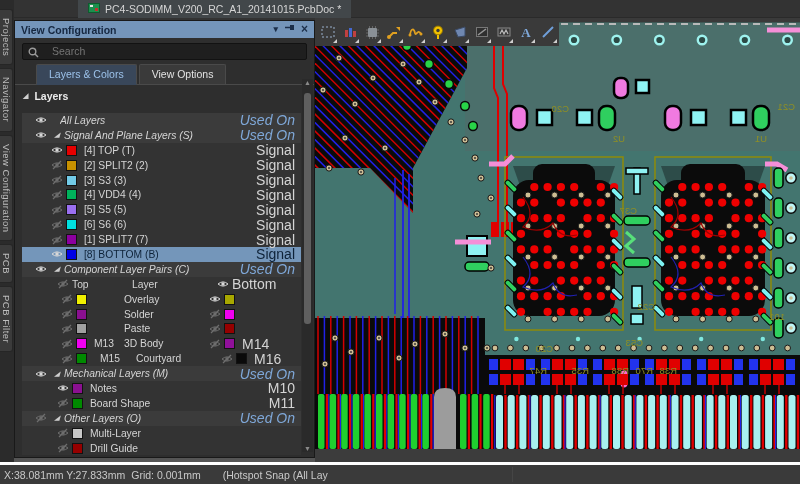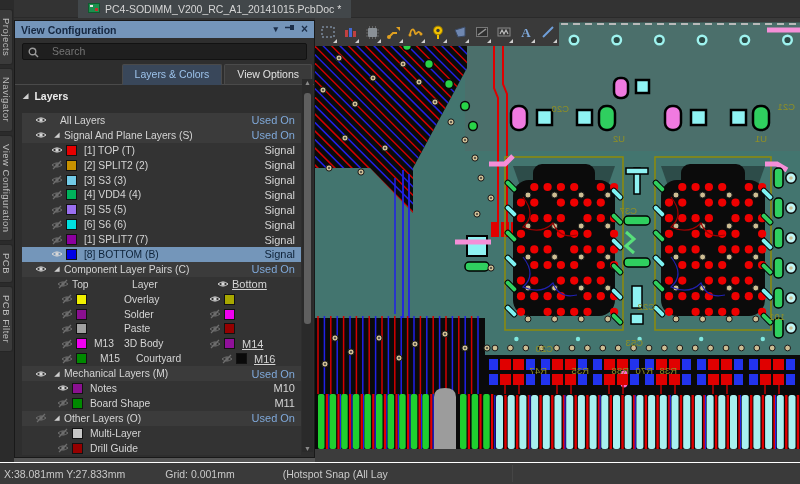--- a/index.html
+++ b/index.html
@@ -20,59 +20,59 @@
          border:1px solid #191919;}
   .panel-edge{position:absolute;left:14px;top:458px;width:301px;height:4px;background:#555;}
   .phead{height:17px;background:#7495ba;display:flex;align-items:center;padding:0 6px;
          color:#152740;font-weight:bold;font-size:10.5px;}
   .phead .sp{flex:1;}
   .phbtn{color:#1c2f4a;font-size:9px;margin-left:7px;line-height:17px;}
   .searchrow{margin:5px 7px 4px 7px;height:17px;background:#1f1f1f;border:1px solid #121212;
              border-radius:2px;display:flex;align-items:flex-start;padding:0 5px;gap:11px;}
   .searchrow input{background:transparent;border:none;outline:none;color:#c0c0c0;font-size:10.5px;
              width:230px;font-family:"Liberation Sans",sans-serif;}
-  .ptabs{display:flex;padding-left:21px;height:21px;border-bottom:1px solid #4a4a4a;margin-top:4px;justify-content:flex-end;}
+  .ptabs{display:flex;padding-left:21px;height:21px;border-bottom:1px solid #4a4a4a;margin-top:4px;}
   .ptab{padding:0 12px;line-height:19px;font-size:10.5px;background:#3a3a3a;border:1px solid #4a4a4a;
         border-bottom:none;color:#e2e2e2;margin-right:2px;border-radius:2px 2px 0 0;}
   .ptab.active{background:#39475a;color:#9cc2ea;border-bottom:1px solid #39475a;margin-bottom:-1px;}
   .layershead{height:21px;display:flex;align-items:center;gap:6px;padding-left:8px;color:#ececec;
         font-weight:bold;font-size:10.5px;}
   .tri{font-size:7px;color:#cfcfcf;}
   .rows{position:absolute;top:92px;left:7px;right:13px;}
   .row{height:14.9px;display:flex;align-items:center;font-size:10.3px;color:#d4d4d4;background:#333;}
-  .row.group{background:#3b3b3b;}
+  .row.group{background:#3b3b3b;font-style:italic;}
   .row.sel{background:#7496ba;color:#0e2238;}
   .row .lbl{flex:1;white-space:nowrap;overflow:hidden;}
-  .row .right{padding-right:6px;font-size:11px;}
+  .row .right{padding-right:6px;font-size:14px;}
   .right.blue{color:#7fa8d9;}
   .row.sel .right{color:#0e2238;}
   .eyew{width:18px;display:flex;justify-content:center;flex:none;}
   .arrw{width:14px;text-align:center;flex:none;}
   .swatch{width:11px;height:11px;border:1px solid #121212;flex:none;margin-right:7px;}
   .sp26{width:26px;flex:none;} .sp32{width:32px;flex:none;} .sp10{width:10px;flex:none;} .sp36{width:36px;flex:none;}
-  .tagw{width:44px;flex:none;font-size:10.3px;} .lblfix{width:82px;flex:none;} .tag2{flex:1;font-size:11px;text-decoration:underline;}
+  .tagw{width:44px;flex:none;font-size:10.3px;} .lblfix{width:82px;flex:none;} .tag2{flex:1;font-size:14px;}
   .pairhead-txt{color:#d4d4d4;}
   
   .pscroll{position:absolute;top:58px;bottom:5px;right:1px;width:11px;background:#2a2a2a;}
   .pscroll .up,.pscroll .dn{position:absolute;left:0;width:11px;text-align:center;color:#8a8a8a;font-size:7px;}
   .pscroll .up{top:0;} .pscroll .dn{bottom:0;}
   .pthumb{position:absolute;left:2px;top:14px;width:7px;height:62%;background:#5f5f5f;border-radius:3px;}
   
   .pcb{position:absolute;left:315px;top:18px;width:485px;height:444px;background:#43756f;overflow:hidden;}
   .toolbar{position:absolute;left:0;top:0;width:244px;height:28px;background:#3a3a3a;display:flex;
            align-items:center;padding-left:2px;z-index:5;}
   .tbi{position:relative;width:22px;height:26px;display:flex;align-items:center;justify-content:center;}
   .tbi::after{content:"";position:absolute;right:2px;bottom:2px;border-left:4px solid transparent;
            border-bottom:4px solid #cfcfcf;}
   
   .status{position:absolute;left:0;right:0;top:462px;height:22px;background:#3a3a3a;
-          border-top:1px solid #ffffff;display:flex;align-items:center;color:#c9c9c9;font-size:10.5px;gap:34px;}
+          border-top:3px solid #ffffff;display:flex;align-items:center;color:#c9c9c9;font-size:10.5px;}
   .status .div{position:absolute;left:512px;top:2px;bottom:2px;width:1px;background:#2e2e2e;
           border-right:1px solid #454545;}
-  .st1{margin-left:4px;} .st2{margin-left:6px;} .st3{margin-left:14px;white-space:nowrap;}
+  .st1{margin-left:4px;} .st2{margin-left:6px;} .st3{margin-left:22px;white-space:nowrap;}
 </style>
 </head>
 <body>
 
 <div class="app">
 
   <div class="doc-bar">
     <div class="doc-tab">
       <span>
         <svg width="12" height="10">
@@ -957,21 +957,21 @@
         </div>
         <div class="row">
           <span class="sp26"></span>
           <span class="eyew">
             <svg width="12" height="10">
               <path d="M1,5 Q6,0.8 11,5 Q6,9.2 1,5 Z" fill="none" stroke="#d8d8d8"></path>
               <circle cx="6" cy="5" r="1.7" fill="#d8d8d8"></circle>
             </svg>
           </span>
           <span class="swatch" style="background: rgb(230, 0, 0);"></span>
-          <span class="lbl">[1] TOP (T)</span>
+          <span class="lbl">[4] TOP (T)</span>
           <span class="right">Signal</span>
         </div>
         <div class="row">
           <span class="sp26"></span>
           <span class="eyew">
             <svg width="12" height="10">
               <path d="M1,5 Q6,0.8 11,5 Q6,9.2 1,5 Z" fill="none" stroke="#6e6e6e"></path>
               <circle cx="6" cy="5" r="1.7" fill="#6e6e6e"></circle>
               <line x1="2" y1="9" x2="10" y2="1" stroke="#6e6e6e" stroke-width="1.2"></line>
             </svg>

